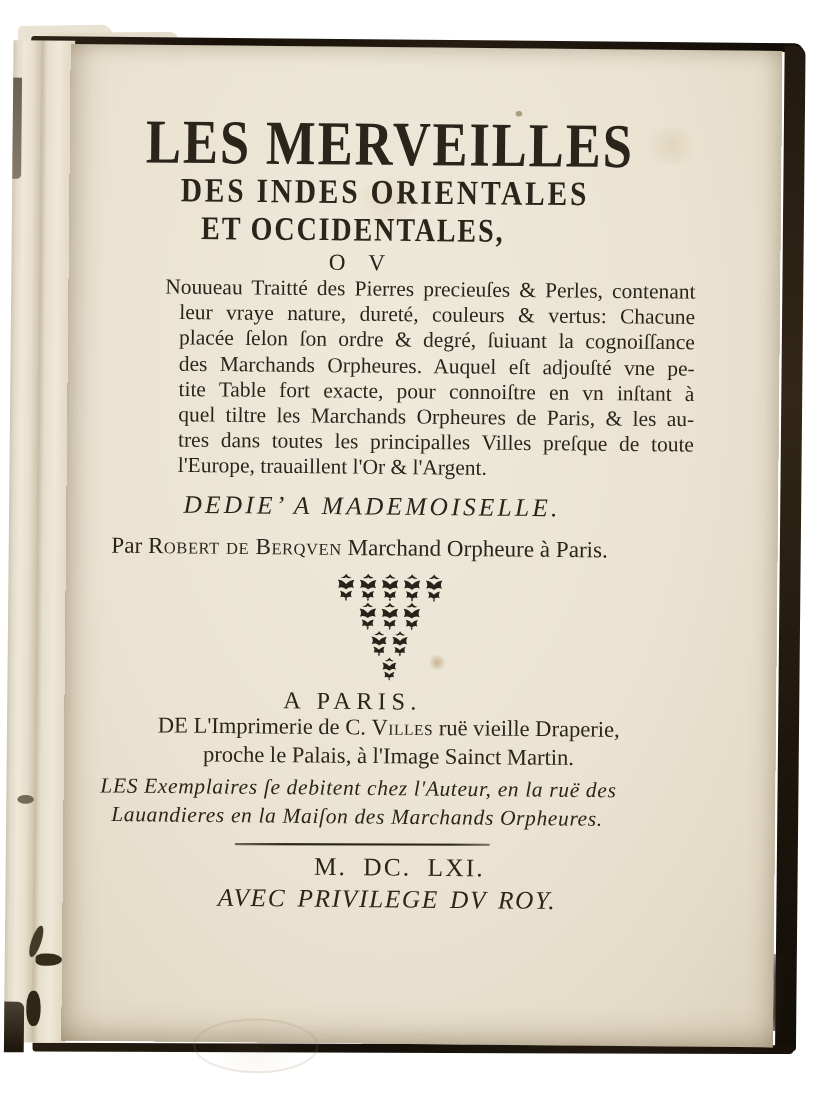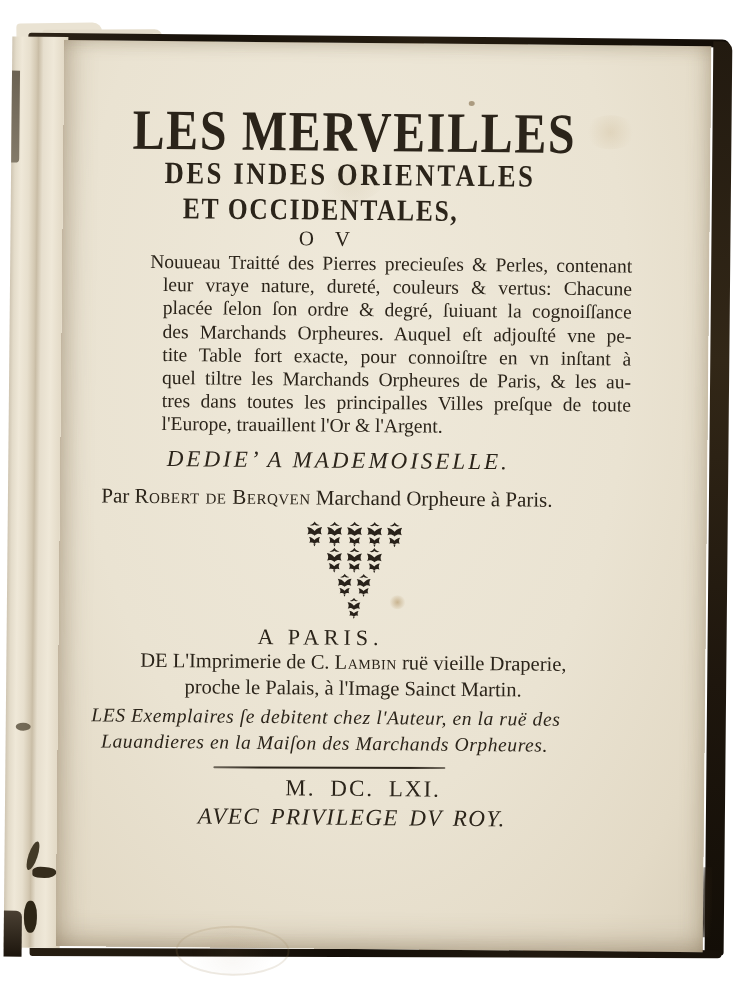--- a/index.html
+++ b/index.html
@@ -199,21 +199,21 @@
             </svg>
           </div>
           <div class="fl-row r3">
             <svg viewBox="0 0 20 26">
               <use href="#fleuron-shape"></use>
             </svg>
           </div>
         </div>
 
       <div class="line aparis">A PARIS.</div>
-      <div class="line imprint1"><span>DE L'Imprimerie de C. </span><span class="smallcaps">Lambin</span><span> ruë vieille Draperie,</span></div>
+      <div class="line imprint1"><span>DE L'Imprimerie de C. </span><span class="smallcaps">Villes</span><span> ruë vieille Draperie,</span></div>
       <div class="line imprint2">proche le Palais, à l'Image Sainct Martin.</div>
 
       <div class="line seller1">LES Exemplaires ſe debitent chez l'Auteur, en la ruë des</div>
       <div class="line seller2">Lauandieres en la Maiſon des Marchands Orpheures.</div>
 
       <div class="rule"></div>
 
       <div class="line date">M. DC. LXI.</div>
       <div class="line privilege">AVEC PRIVILEGE DV ROY.</div>
     </div>

